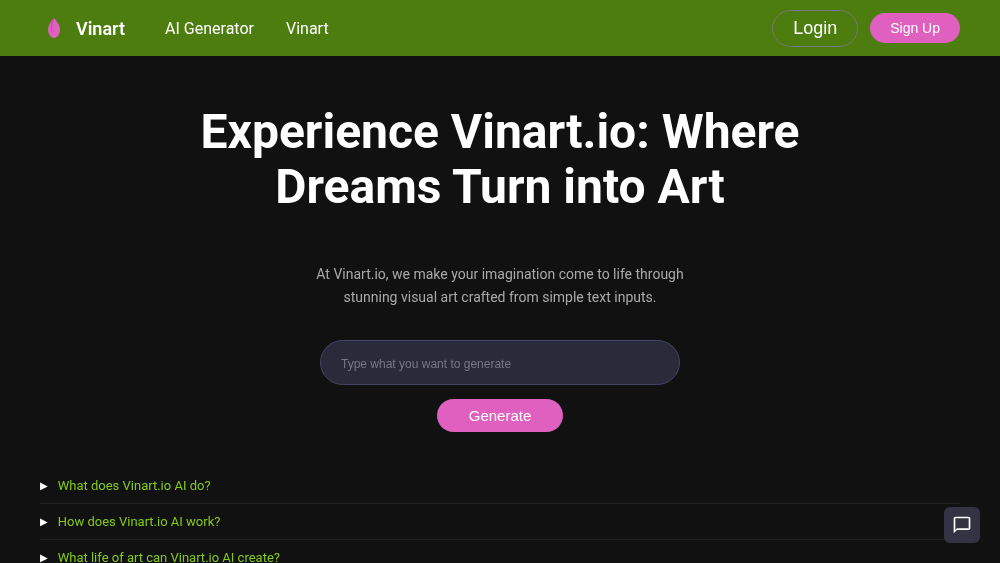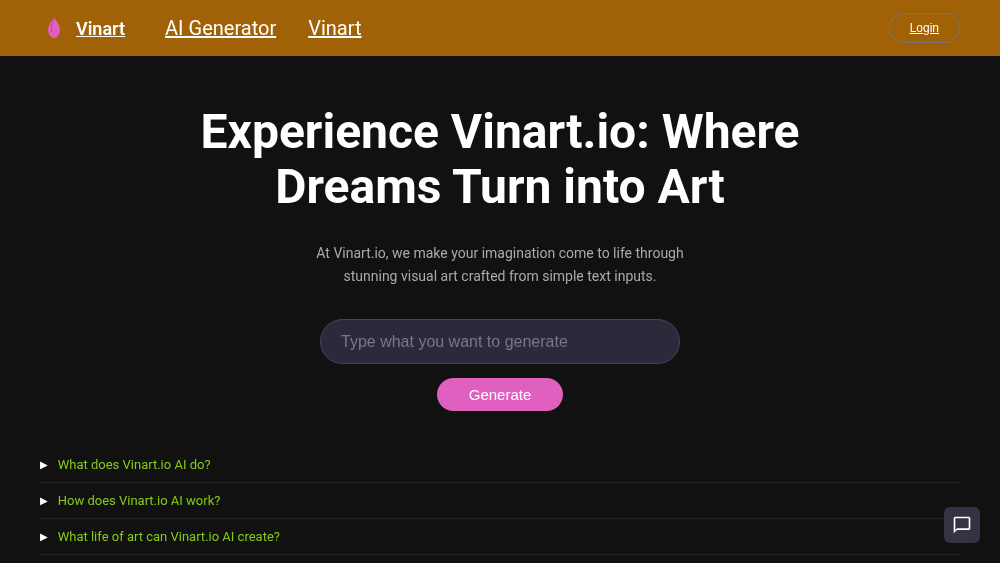--- a/index.html
+++ b/index.html
@@ -16,24 +16,23 @@
       color: #ffffff;
       overflow: hidden;
     }
 
     
     nav {
       display: flex;
       align-items: center;
       padding: 16px 40px;
       height: 56px;
-      background-color: #a16207;
+      background-color: #4d7c0f;
       position: relative;
       z-index: 10;
-      text-decoration: underline;
     }
 
     .nav-logo {
       display: flex;
       align-items: center;
       gap: 8px;
       text-decoration: none;
       color: #ffffff;
       margin-right: 40px;
     }
@@ -49,39 +48,39 @@
       color: #ffffff;
     }
 
     .nav-links {
       display: flex;
       gap: 32px;
       flex: 1;
     }
 
     .nav-link {
-      font-size: 20px;
+      font-size: 16px;
       color: #ffffff;
       text-decoration: none;
       cursor: pointer;
     }
 
     .nav-actions {
       display: flex;
       gap: 12px;
       align-items: center;
     }
 
     .btn-login {
       background: transparent;
       border: 1px solid #777777;
       color: #ffffff;
       padding: 7px 20px;
       border-radius: 20px;
-      font-size: 12px;
+      font-size: 18px;
       cursor: pointer;
     }
 
     .btn-signup {
       background: #e060c0;
       border: none;
       color: #ffffff;
       padding: 7px 20px;
       border-radius: 20px;
       font-size: 14px;
@@ -105,20 +104,21 @@
       max-width: 680px;
       margin-bottom: 28px;
     }
 
     .hero-subtitle {
       font-size: 14px;
       color: #aaaaaa;
       max-width: 400px;
       line-height: 1.6;
       margin-bottom: 32px;
+      margin-top: 21px;
     }
 
     .generate-form {
       display: flex;
       flex-direction: column;
       align-items: center;
       gap: 14px;
       width: 100%;
     }
 
@@ -128,21 +128,21 @@
       border: 1px solid #444466;
       border-radius: 24px;
       padding: 12px 20px;
     }
 
     .generate-input {
       background: transparent;
       border: none;
       outline: none;
       color: #aaaaaa;
-      font-size: 16px;
+      font-size: 12px;
       width: 100%;
     }
 
     .generate-input::placeholder {
       color: #777788;
     }
 
     .btn-generate {
       background: #e060c0;
       border: none;
@@ -217,20 +217,21 @@
     <span class="logo-text">Vinart</span>
   </a>
 
   <div class="nav-links">
     <a class="nav-link" href="#">AI Generator</a>
     <a class="nav-link" href="#">Vinart</a>
   </div>
 
   <div class="nav-actions">
     <button class="btn-login">Login</button>
+    <button class="btn-signup">Sign Up</button>
   </div>
 </nav>
 
 <section class="hero">
   <h1 class="hero-title">Experience Vinart.io: Where Dreams Turn into Art</h1>
   <p class="hero-subtitle">At Vinart.io, we make your imagination come to life through stunning visual art crafted from simple text inputs.</p>
 
   <div class="generate-form">
     <div class="generate-input-wrapper">
       <input class="generate-input" type="text" placeholder="Type what you want to generate" style="">

